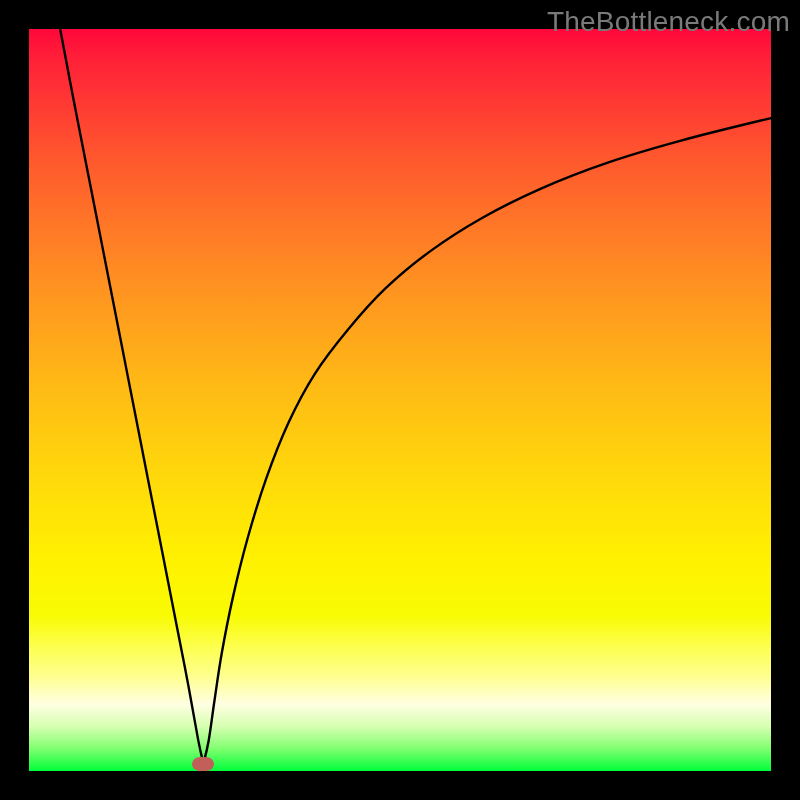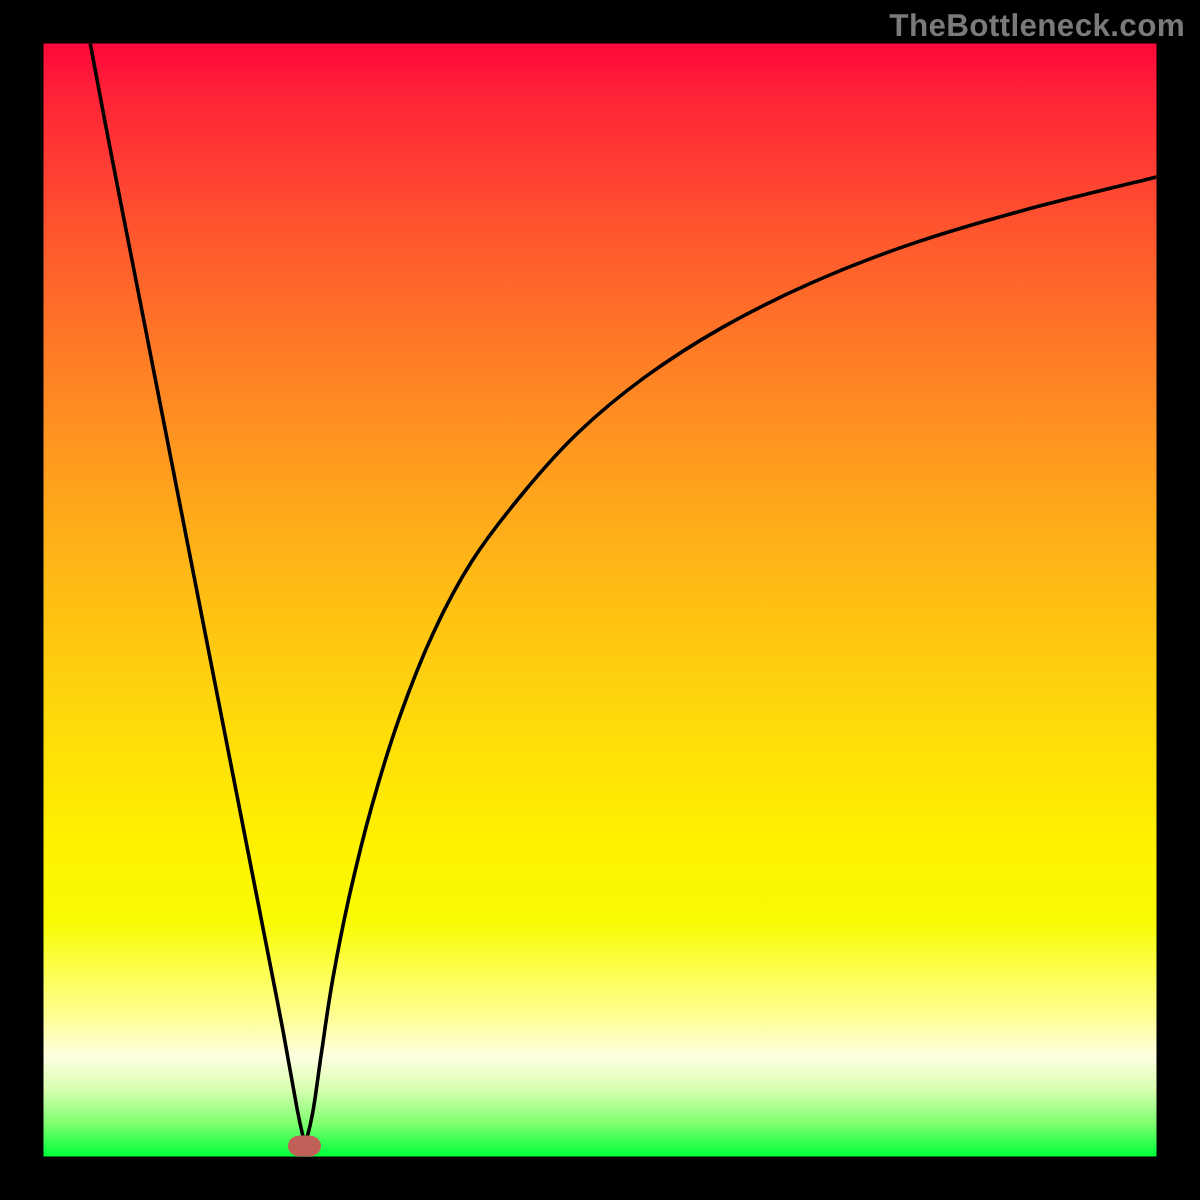--- a/index.html
+++ b/index.html
@@ -38,22 +38,22 @@
       #d6ffb0 94%,
       #80ff70 97%,
       #00ff3a 100%
     );
   }
   .watermark {
     position: absolute;
     top: 6px;
     right: 10px;
     color: #7a7a7a;
-    font-size: 21px;
-    font-weight: 700;
+    font-size: 28px;
+    font-weight: 400;
     letter-spacing: 0.2px;
     user-select: none;
   }
   svg.curve {
     position: absolute;
     left: 0;
     top: 0;
     width: 742px;
     height: 742px;
   }

